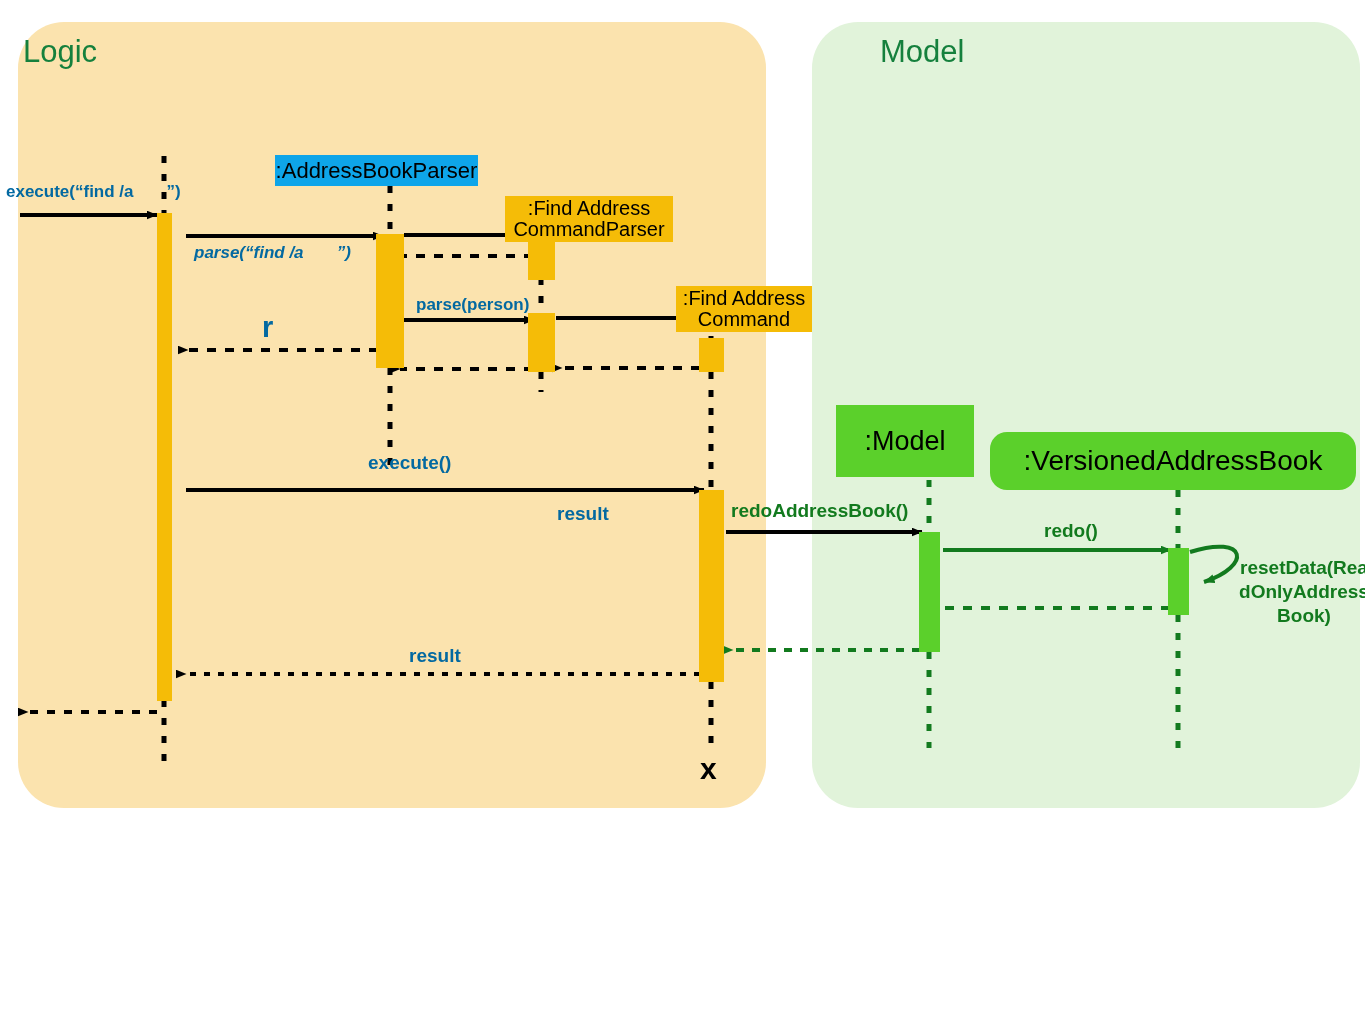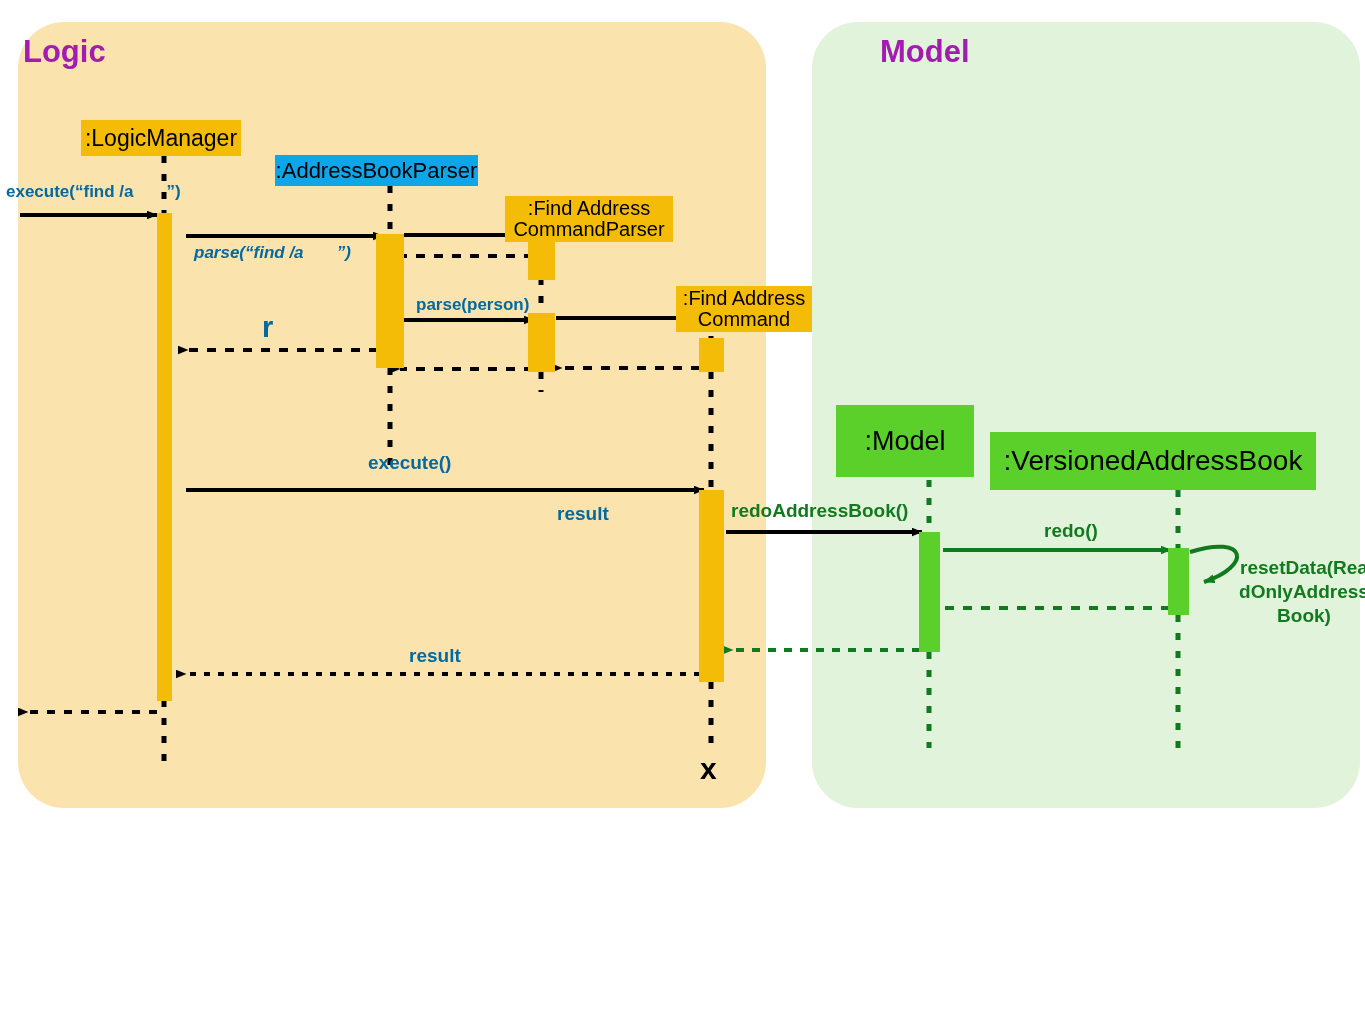--- a/index.html
+++ b/index.html
@@ -2,21 +2,21 @@
 <html><head>
 <meta charset="utf-8">
 <title>Sequence Diagram</title>
 <style>
   html,body{margin:0;padding:0;background:#ffffff;}
   body{width:1365px;height:1024px;position:relative;overflow:hidden;
        font-family:"Liberation Sans", sans-serif;}
   #stage{position:absolute;left:0;top:0;width:1365px;height:1024px;}
   svg.layer{position:absolute;left:0;top:0;width:1365px;height:1024px;}
   .panel{position:absolute;border-radius:46px;}
-  .panel-title{position:absolute;font-weight:bold;color:#a21caf;white-space:nowrap;}
+  .panel-title{position:absolute;font-weight:normal;color:#15803d;white-space:nowrap;}
   .pbox{position:absolute;display:flex;align-items:center;justify-content:center;
         text-align:center;color:#000;line-height:1.06;white-space:pre-line;}
   .act{position:absolute;}
   .msg{position:absolute;font-weight:bold;white-space:pre;color:#0369a1;}
   .msg.green{color:#127a1e;margin-left:27px;}
   .bigmark{position:absolute;font-weight:bold;color:#000;}
 </style>
 </head>
 <body>
 
@@ -101,33 +101,32 @@
 
   <div class="act" style="left:157px;top:213px;width:15px;height:488px;background:#F5BC07;"></div>
   <div class="act" style="left:376px;top:234px;width:28px;height:134px;background:#F5BC07;"></div>
   <div class="act" style="left:528px;top:242px;width:27px;height:38px;background:#F5BC07;"></div>
   <div class="act" style="left:528px;top:313px;width:27px;height:59px;background:#F5BC07;"></div>
   <div class="act" style="left:699px;top:338px;width:25px;height:34px;background:#F5BC07;"></div>
   <div class="act" style="left:699px;top:490px;width:25px;height:192px;background:#F5BC07;"></div>
   <div class="act" style="left:919px;top:532px;width:21px;height:120px;background:#5BD02B;"></div>
   <div class="act" style="left:1168px;top:548px;width:21px;height:67px;background:#5BD02B;"></div>
 
-  <div class="pbox" style="left:81px;top:120px;width:160px;height:36px;background:#F5BC07;font-size:23px;">:LogicManager</div>
 
   <div class="pbox" style="left:275px;top:155px;width:203px;height:31px;background:#0ea5e9;font-size:22px;">:AddressBookParser</div>
 
   <div class="pbox" style="left:505px;top:196px;width:168px;height:46px;background:#F5BC07;font-size:20px;">:Find Address
 CommandParser</div>
 
   <div class="pbox" style="left:676px;top:286px;width:136px;height:46px;background:#F5BC07;font-size:20px;">:Find Address
 Command</div>
 
   <div class="pbox" style="left:836px;top:405px;width:138px;height:72px;background:#5BD02B;font-size:27px;">:Model</div>
 
-  <div class="pbox" style="left:990px;top:432px;width:326px;height:58px;background:#5BD02B;font-size:28px;">:VersionedAddressBook</div>
+  <div class="pbox" style="left:990px;top:432px;width:366px;height:58px;background:#5BD02B;font-size:28px;border-radius:17px;">:VersionedAddressBook</div>
 
   <div class="msg" style="left:6px;top:182px;font-size:17px;">execute(“find /a       ”)</div>
 
   <div class="msg" style="left:194px;top:243px;font-size:17px;font-style:italic;">parse(“find /a       ”)</div>
 
   <div class="msg" style="left:416px;top:295px;font-size:17px;text-align:right;">parse(person)</div>
 
   <div class="msg" style="left:262px;top:311px;font-size:29px;">r</div>
 
   <div class="msg" style="left:368px;top:452px;font-size:19px;">execute()</div>

